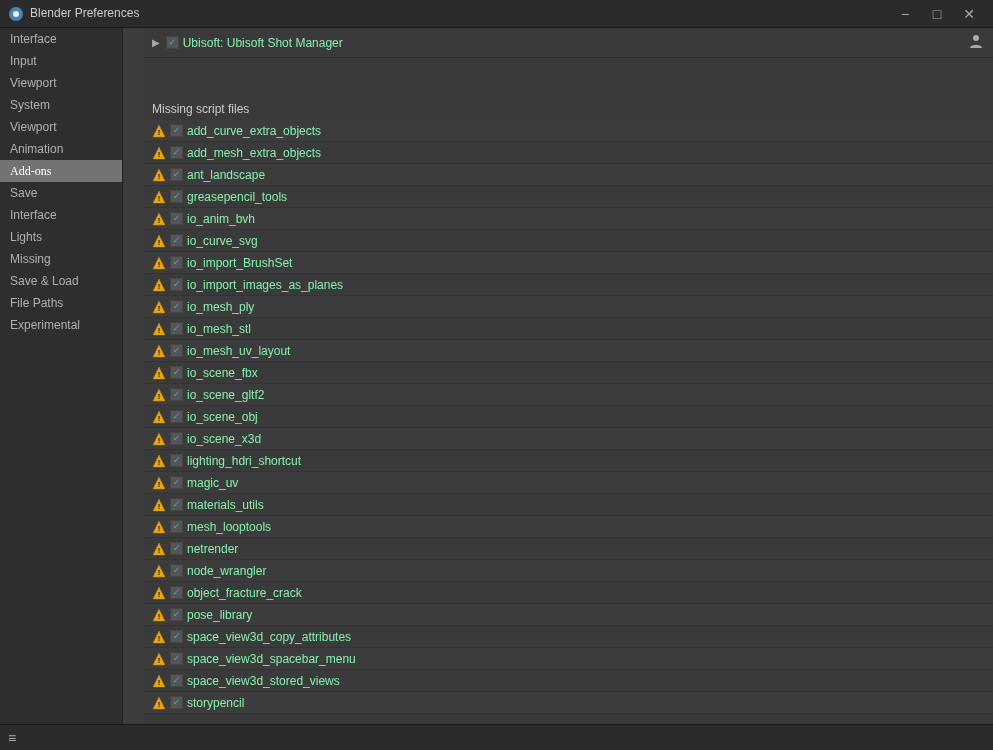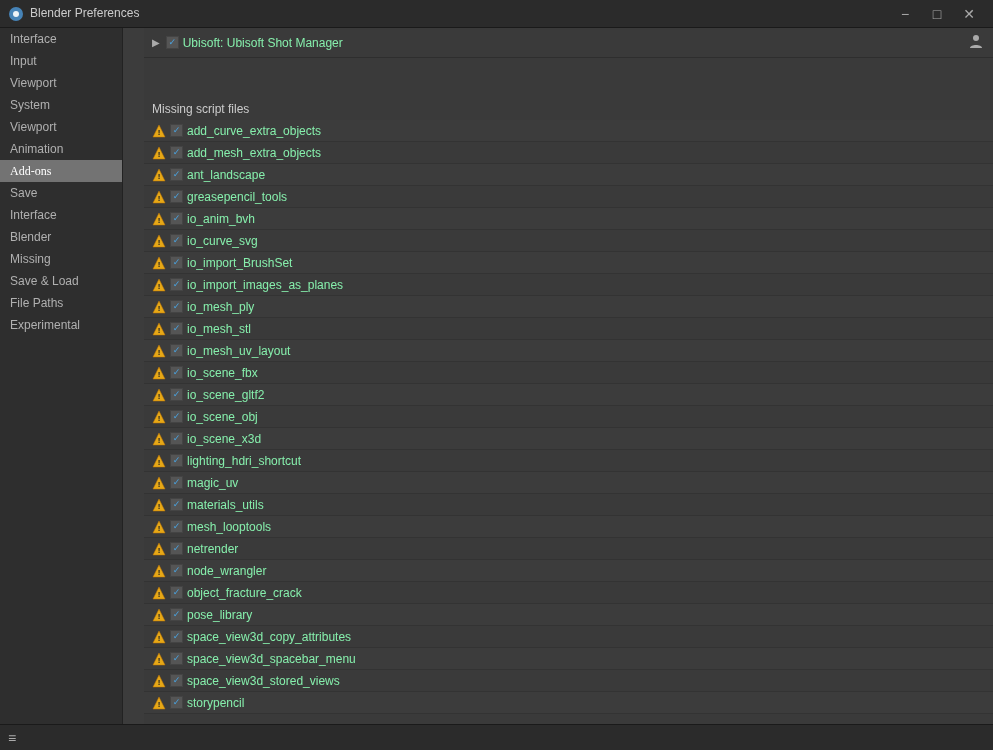--- a/index.html
+++ b/index.html
@@ -238,21 +238,21 @@
 
   <div class="sidebar-item">Interface</div>
       <div class="sidebar-item">Input</div>
       <div class="sidebar-item">Viewport</div>
       <div class="sidebar-item">System</div>
       <div class="sidebar-item">Viewport</div>
       <div class="sidebar-item">Animation</div>
       <div class="sidebar-item active">Add-ons</div>
       <div class="sidebar-item">Save</div>
       <div class="sidebar-item">Interface</div>
-      <div class="sidebar-item">Blender</div>
+      <div class="sidebar-item">Lights</div>
       <div class="sidebar-item">Missing</div>
       <div class="sidebar-item">Save &amp; Load</div>
       <div class="sidebar-item">File Paths</div>
       <div class="sidebar-item">Experimental</div>
     </div>
 
   <div class="content">
 
     <div class="addon-header">
       <span class="expand-arrow">▶</span>

